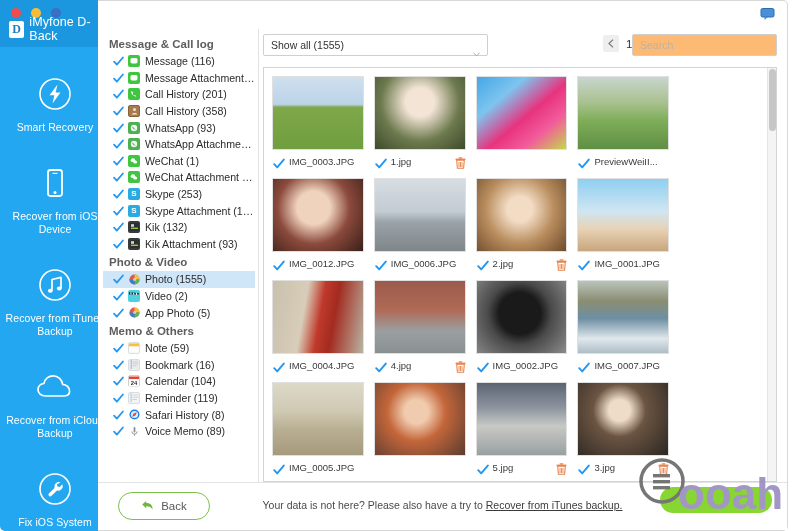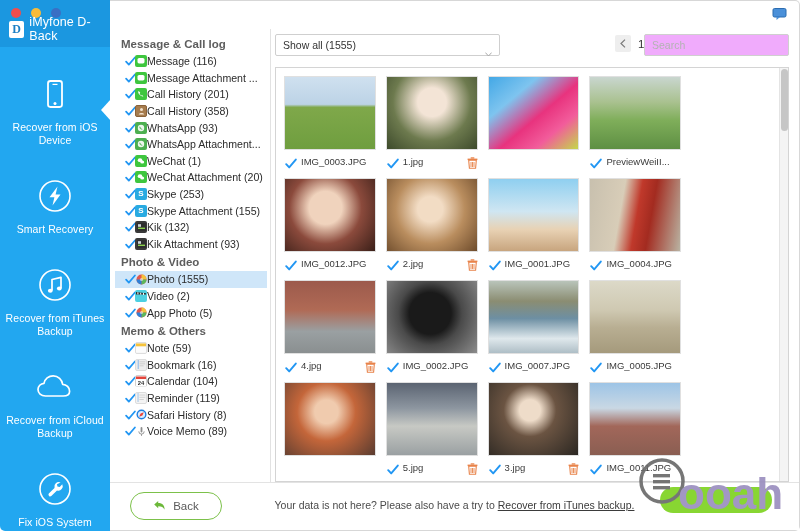--- a/index.html
+++ b/index.html
@@ -54,33 +54,33 @@
     line-height:13px; letter-spacing:.1px;
   }
   .nav-item.active::after {
     content:""; position:absolute; right:-1px; top:50%; transform:translateY(-50%);
     width:0; height:0;
     border-top:11px solid transparent; border-bottom:11px solid transparent;
     border-right:10px solid #ffffff;
   }
 
   
-  .content { position:absolute; left:110px; top:0; width:690px; height:531px; background:#fff;
+  .content { position:absolute; left:98px; top:0; width:690px; height:531px; background:#fff;
              border:1px solid #d7d7d7; border-left:none; border-radius:0 5px 5px 0; }
   .topbar { position:absolute; left:0; top:0; right:0; height:28px; }
   .chat-icon { position:absolute; right:12px; top:6px; cursor:pointer; }
 
   
   .catlist {
     position:absolute; left:5px; top:28px; width:152px; bottom:48px;
     overflow:hidden; padding-top:5px;
   }
   .cat-group { font-size:11.5px; color:#5d5d5d; font-weight:bold; padding:4px 0 3px 6px; }
   .cat-row {
-    display:flex; align-items:center; height:16.6px; padding-left:10px; 
+    display:flex; align-items:center; height:16.6px; padding-left:10px; gap:5px;
     cursor:pointer; font-size:10.5px; color:#2b2b2b; white-space:nowrap;
   }
   .cat-row.sel { background:#cfe6f9; }
   .ck {
     width:10px; height:10px; flex:0 0 10px; position:relative;
   }
   .ck svg{display:block}
   .mini {
     width:12px; height:12px; flex:0 0 12px; border-radius:2px; position:relative;
     display:flex; align-items:center; justify-content:center; font-size:7px; color:#fff;
@@ -101,21 +101,21 @@
     position:absolute; right:7px; top:8px; width:7px; height:5px;
   }
   .pager { position:absolute; left:340px; top:1px; display:flex; align-items:center; gap:7px; }
   .pg-btn {
     width:16px; height:17px; background:#eeeeee; border-radius:2px;
     display:flex; align-items:center; justify-content:center; cursor:pointer;
   }
   .pg-num { font-size:11.5px; color:#333; }
   .search {
     position:absolute; right:0; top:0; width:145px; height:22px;
-    border:1px solid #cfcfcf; border-radius:2px; background:#f0abfc;
+    border:1px solid #cfcfcf; border-radius:2px; background:#fdba74;
     font-size:10.5px; color:#9b9b9b; padding:0 7px; line-height:20px;
   }
   .search input {
     border:none; outline:none; width:100%; height:20px; font-size:10.5px;
     font-family:"Liberation Sans", sans-serif; color:#444; background:transparent;
   }
   .search input::placeholder{ color:#b3b3b3; }
 
   
   .gridpanel {
@@ -175,40 +175,40 @@
         <span class="dot yel"></span>
         <span class="dot blu"></span>
       </div>
       <div class="brand">
         <div class="brand-logo">D</div>
         <div class="brand-name">iMyfone D-Back</div>
       </div>
     </div>
 
     <div class="nav">
+
+      <div class="nav-item">
+        <div class="nav-icon">
+          <svg width="36" height="36" viewBox="0 0 36 36">
+            <circle cx="18" cy="18" r="15" fill="none" stroke="#fff" stroke-width="1.6"></circle>
+            <path d="M20.5 8.5 L12.5 19.2 H17.4 L15.5 27.5 L23.5 16.6 H18.6 Z" fill="#fff"></path>
+          </svg>
+        </div>
+        <div class="nav-label">Smart Recovery</div>
+      </div>
 
       <div class="nav-item active">
         <div class="nav-icon">
           <svg width="36" height="36" viewBox="0 0 36 36">
             <rect x="11" y="5" width="14" height="26" rx="2.4" fill="none" stroke="#fff" stroke-width="1.8"></rect>
             <line x1="15.5" y1="8.4" x2="20.5" y2="8.4" stroke="#fff" stroke-width="1.2"></line>
             <circle cx="18" cy="27.6" r="1.5" fill="#fff"></circle>
           </svg>
         </div>
         <div class="nav-label">Recover from iOS Device</div>
-      </div>
-
-      <div class="nav-item">
-        <div class="nav-icon">
-          <svg width="36" height="36" viewBox="0 0 36 36">
-            <circle cx="18" cy="18" r="15" fill="none" stroke="#fff" stroke-width="1.6"></circle>
-            <path d="M20.5 8.5 L12.5 19.2 H17.4 L15.5 27.5 L23.5 16.6 H18.6 Z" fill="#fff"></path>
-          </svg>
-        </div>
-        <div class="nav-label">Smart Recovery</div>
       </div>
 
       <div class="nav-item">
         <div class="nav-icon">
           <svg width="36" height="36" viewBox="0 0 36 36">
             <circle cx="18" cy="18" r="15" fill="none" stroke="#fff" stroke-width="1.6"></circle>
             <path d="M15 23.5 V12.5 L24 10.3 V21.3" fill="none" stroke="#fff" stroke-width="1.7" stroke-linejoin="round"></path>
             <ellipse cx="13.3" cy="23.8" rx="2.4" ry="2" fill="#fff"></ellipse>
             <ellipse cx="22.3" cy="21.6" rx="2.4" ry="2" fill="#fff"></ellipse>
           </svg>
@@ -638,20 +638,31 @@
           </div>
           <div class="cell">
             <div class="thumb" style="">
               <div class="art" style="background:radial-gradient(circle at 45% 40%,#f0d3bd 0 25%,#8b4a3c 55%,#3a1f18 100%)"></div>
             </div>
             <div class="meta">
               <span class="ck2"><svg width="12" height="12" viewBox="0 0 12 12">
                   <path d="M1.2 6.2 L4.2 9.4 L10.8 1.6" fill="none" stroke="#2196f3" stroke-width="1.9" stroke-linecap="round" stroke-linejoin="round"></path>
                 </svg></span>
               <span class="fname">IMG_0012.JPG</span>
+            </div>
+          </div>
+          <div class="cell">
+            <div class="thumb" style="">
+              <div class="art" style="background:linear-gradient(180deg,#d6dde3 0%,#c3ccd3 45%,#9aa3a8 60%,#7f868a 100%)"></div>
+            </div>
+            <div class="meta">
+              <span class="ck2"><svg width="12" height="12" viewBox="0 0 12 12">
+                  <path d="M1.2 6.2 L4.2 9.4 L10.8 1.6" fill="none" stroke="#2196f3" stroke-width="1.9" stroke-linecap="round" stroke-linejoin="round"></path>
+                </svg></span>
+              <span class="fname">IMG_0006.JPG</span>
             </div>
           </div>
           <div class="cell">
             <div class="thumb" style="">
               <div class="art" style="background:radial-gradient(circle at 48% 42%,#f2dcc4 0 20%,#b98d5e 55%,#6d4b2b 100%)"></div>
             </div>
             <div class="meta">
               <span class="ck2"><svg width="12" height="12" viewBox="0 0 12 12">
                   <path d="M1.2 6.2 L4.2 9.4 L10.8 1.6" fill="none" stroke="#2196f3" stroke-width="1.9" stroke-linecap="round" stroke-linejoin="round"></path>
                 </svg></span>

